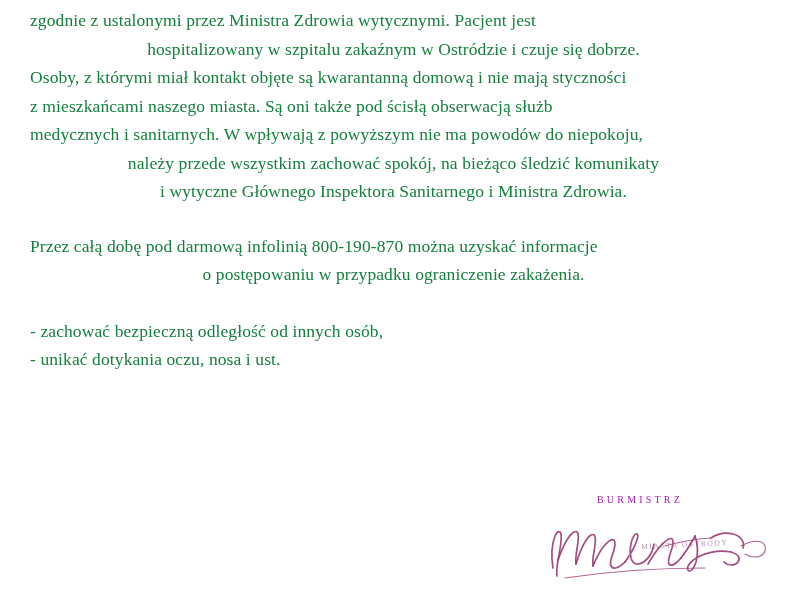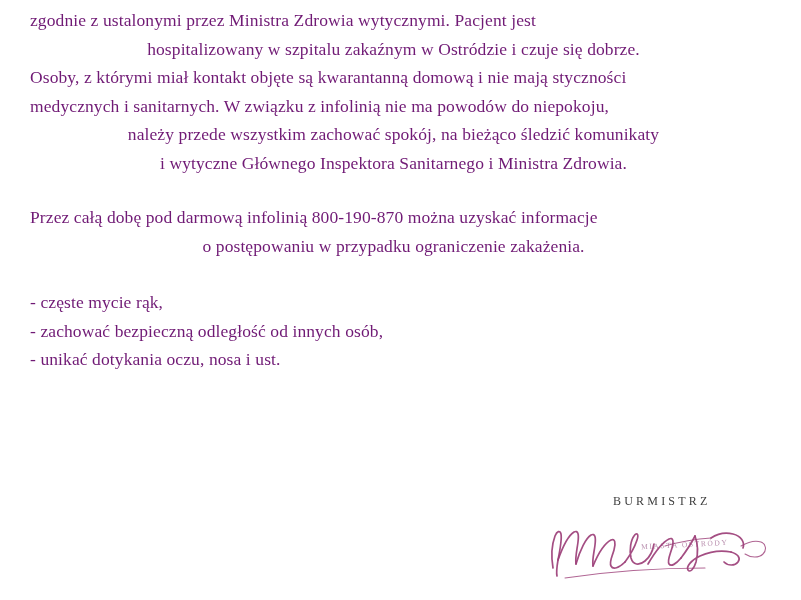--- a/index.html
+++ b/index.html
@@ -18,21 +18,21 @@
     position: relative;
     width: 801px;
     height: 600px;
     background: #ffffff;
     box-sizing: border-box;
     padding: 6px 44px 0 30px;
   }
   .body-text {
     font-size: 17.5px;
     line-height: 28.5px;
-    color: #701a75;
+    color: #15803d;
     text-align: justify;
     letter-spacing: 0.1px;
   }
   .para {
     margin: 0;
     text-align: justify;
     text-justify: inter-word;
   }
   .para.nojust {
     text-align: center;
@@ -45,26 +45,26 @@
   }
   .sign-area {
     position: absolute;
     left: 545px;
     top: 488px;
     width: 230px;
     height: 100px;
   }
   .sign-title {
     position: absolute;
-    left: 68px;
+    left: 52px;
     top: 6px;
     font-family: "Liberation Serif", serif;
-    font-size: 12px;
+    font-size: 10px;
     letter-spacing: 3.2px;
-    color: #404040;
+    color: #a21caf;
     white-space: nowrap;
   }
   .sign-sub {
     position: absolute;
     left: 96px;
     top: 52px;
     font-family: "Liberation Serif", serif;
     font-size: 7.5px;
     letter-spacing: 1.6px;
     color: #b98fae;
@@ -96,37 +96,37 @@
 
   <div class="body-text">
 
     <div>
       <p class="para">zgodnie z ustalonymi przez Ministra Zdrowia wytycznymi. Pacjent jest</p>
       <p class="para nojust">hospitalizowany w szpitalu zakaźnym w Ostródzie i czuje się dobrze.</p>
     </div>
 
     <div>
       <p class="para">Osoby, z którymi miał kontakt objęte są kwarantanną domową i nie mają styczności</p>
-      <p class="para">medycznych i sanitarnych. W związku z infolinią nie ma powodów do niepokoju,</p>
+      <p class="para">z mieszkańcami naszego miasta. Są oni także pod ścisłą obserwacją służb</p>
+      <p class="para">medycznych i sanitarnych. W wpływają z powyższym nie ma powodów do niepokoju,</p>
       <p class="para nojust">należy przede wszystkim zachować spokój, na bieżąco śledzić komunikaty</p>
       <p class="para nojust">i wytyczne Głównego Inspektora Sanitarnego i Ministra Zdrowia.</p>
     </div>
 
     <div class="spacer-md"></div>
 
     <div>
       <p class="para">Przez całą dobę pod darmową infolinią 800-190-870 można uzyskać informacje</p>
       <p class="para nojust">o postępowaniu w przypadku ograniczenie zakażenia.</p>
     </div>
 
     <div class="spacer-lg"></div>
 
 
     <div>
-      <p class="list-line">- częste mycie rąk,</p>
       <p class="list-line">- zachować bezpieczną odległość od innych osób,</p>
       <p class="list-line">- unikać dotykania oczu, nosa i ust.</p>
     </div>
 
   </div>
 
   <div class="sign-area">
     <div class="sign-title">BURMISTRZ</div>
     <div class="sign-sub">MIASTA OSTRÓDY</div>
 

